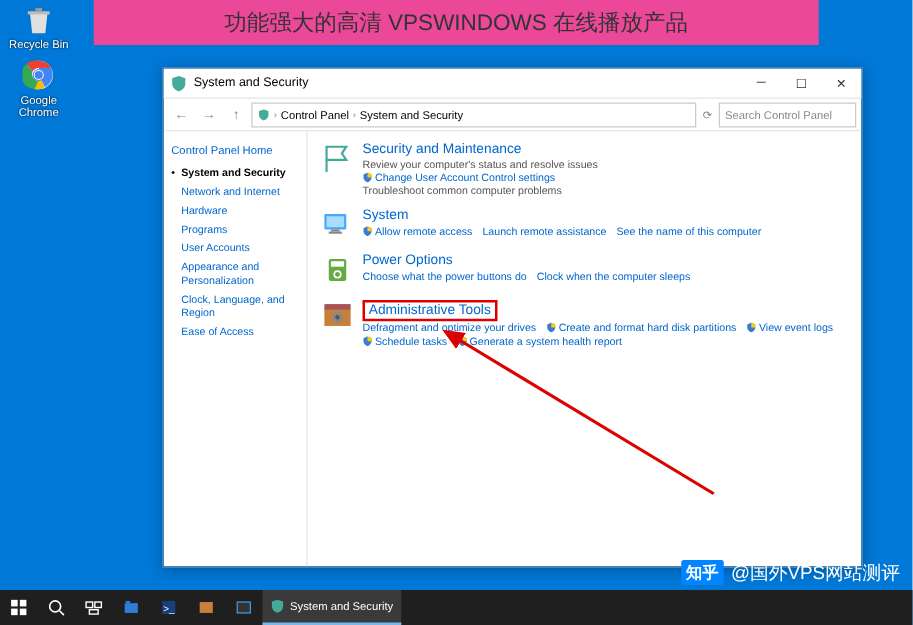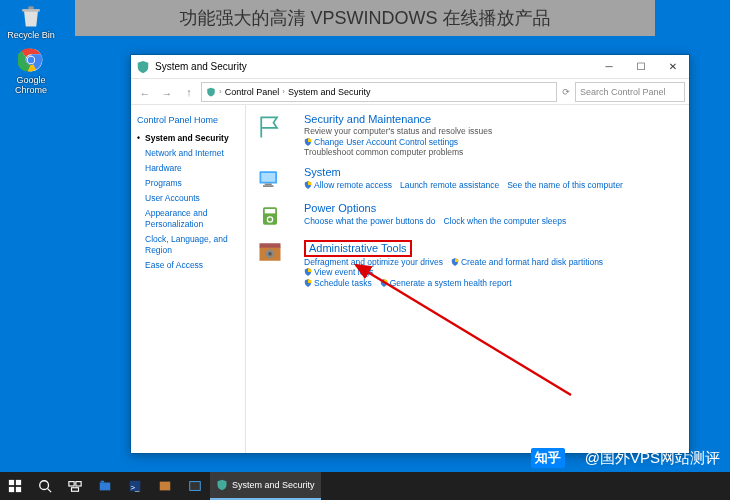--- a/index.html
+++ b/index.html
@@ -1,17 +1,17 @@
 <!DOCTYPE html>
 <html><head>
 <meta charset="utf-8">
 <style>
 * { margin: 0; padding: 0; box-sizing: border-box; font-family: "Segoe UI", Arial, sans-serif; }
 body { width: 730px; height: 500px; background: #0078d7; position: relative; overflow: hidden; }
-.banner { position: absolute; top: 0; left: 75px; right: 75px; background: #a3a3a3; text-align: center; padding: 6px 0; font-size: 18px; color: #333; z-index: 5; }
+.banner { position: absolute; top: 0; left: 75px; right: 75px; background: #ec4899; text-align: center; padding: 6px 0; font-size: 18px; color: #333; z-index: 5; }
 .desktop-icons { position: absolute; top: 2px; left: 2px; }
 .d-icon { text-align: center; width: 58px; margin-bottom: 6px; }
 .d-icon .ic { width: 28px; height: 28px; margin: 0 auto 1px; }
 .d-icon .lbl { color: #fff; font-size: 9px; text-shadow: 0 0 2px #000; line-height: 1.1; }
 .recycle svg { width: 28px; height: 28px; }
 .chrome svg { width: 26px; height: 26px; }
 .window { position: absolute; top: 54px; left: 130px; width: 560px; height: 400px; background: #fff; border: 1px solid #005a9e; box-shadow: 0 2px 10px rgba(0,0,0,0.3); }
 .titlebar { height: 24px; background: #fff; display: flex; align-items: center; border-bottom: 1px solid #e5e5e5; }
 .titlebar .ticon { width: 14px; height: 14px; margin: 0 5px; }
 .titlebar .ttext { font-size: 10px; flex: 1; }
@@ -23,31 +23,31 @@
 .bc-sep { color: #888; font-size: 8px; }
 .search { width: 110px; border: 1px solid #ccc; height: 20px; padding: 0 4px; font-size: 9px; color: #888; display: flex; align-items: center; }
 .body { display: flex; height: calc(100% - 50px); }
 .sidebar { width: 115px; padding: 10px 6px; border-right: 1px solid #e5e5e5; }
 .sidebar .sh { font-size: 9px; color: #0066cc; margin-bottom: 6px; }
 .sidebar ul { list-style: none; }
 .sidebar li { font-size: 8.5px; color: #0066cc; padding: 2px 0 2px 8px; line-height: 1.3; cursor: pointer; }
 .sidebar li.active { color: #000; font-weight: 600; position: relative; }
 .sidebar li.active::before { content: "•"; position: absolute; left: 0; }
 .main { flex: 1; padding: 8px 10px; overflow: hidden; }
-.cat { margin-bottom: 8px; display: flex; gap: 20px; }
+.cat { margin-bottom: 8px; display: flex; gap: 6px; }
 .cat .cicon { width: 28px; height: 28px; flex-shrink: 0; }
 .cat .cbody { flex: 1; }
 .cat .ctitle { font-size: 11px; color: #0066cc; line-height: 1.2; }
 .cat .csub { font-size: 8.5px; color: #555; line-height: 1.2; }
 .cat .clinks { display: flex; flex-wrap: wrap; gap: 0 8px; margin-top: 1px; }
 .cat .clink { font-size: 8.5px; color: #0066cc; display: flex; align-items: center; gap: 2px; cursor: pointer; }
 .cat .clink .shield { width: 8px; height: 8px; }
 .highlight { border: 2px solid #d00; display: inline-block; padding: 0 3px; margin: -1px 0; }
 .arrow-svg { position: absolute; top: 0; left: 0; width: 100%; height: 100%; pointer-events: none; }
-.watermark { position: absolute; bottom: 32px; right: 10px; color: #fff; font-size: 15px; display: flex; align-items: center; gap: 20px; z-index: 10; }
+.watermark { position: absolute; bottom: 32px; right: 10px; color: #fff; font-size: 15px; display: flex; align-items: center; gap: 6px; z-index: 10; }
 .zhihu-logo { background: #0084ff; color: #fff; padding: 1px 4px; border-radius: 2px; font-size: 13px; font-weight: bold; }
 .taskbar { position: absolute; bottom: 0; left: 0; right: 0; height: 28px; background: #1f1f1f; display: flex; align-items: center; z-index: 20; }
 .tbtn { width: 30px; height: 28px; display: flex; align-items: center; justify-content: center; color: #fff; font-size: 12px; }
 .tbtn svg { width: 14px; height: 14px; }
 .task-item { display: flex; align-items: center; gap: 4px; padding: 0 6px; height: 28px; background: #3a3a3a; color: #fff; font-size: 9px; border-bottom: 2px solid #76b9ed; }
 .task-item .ti { width: 12px; height: 12px; }
 </style>
 </head>
 <body>
 

